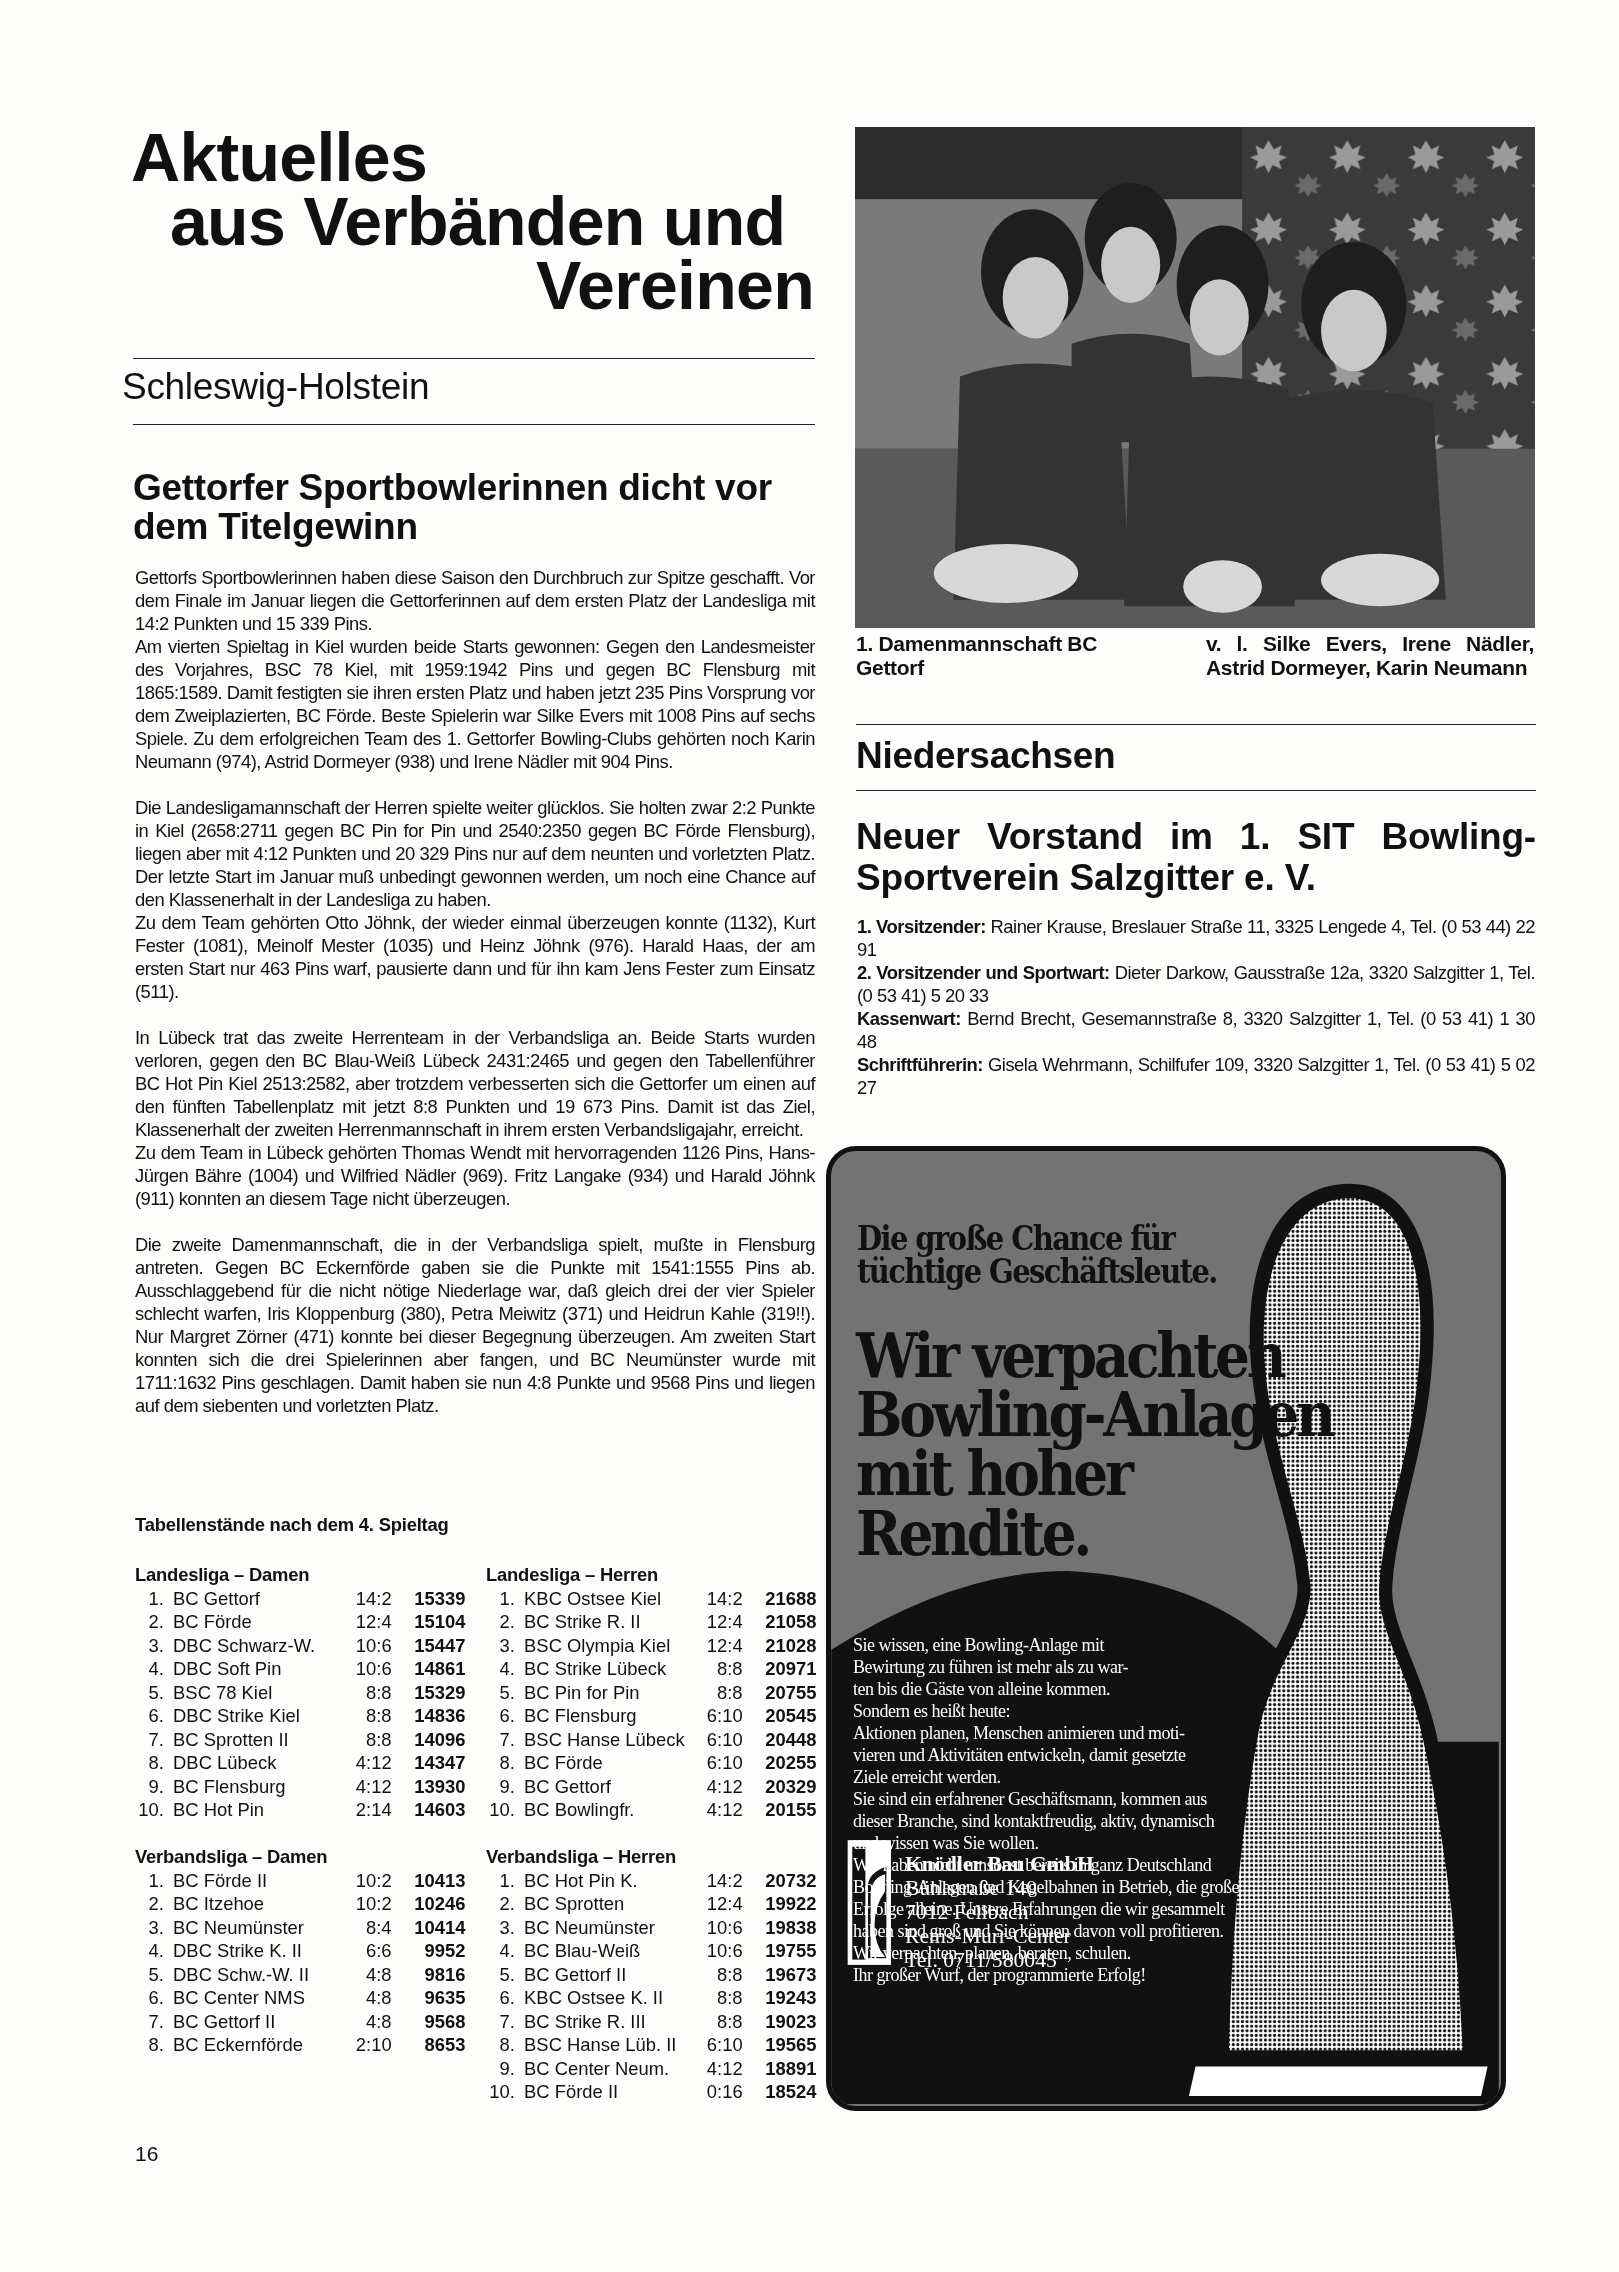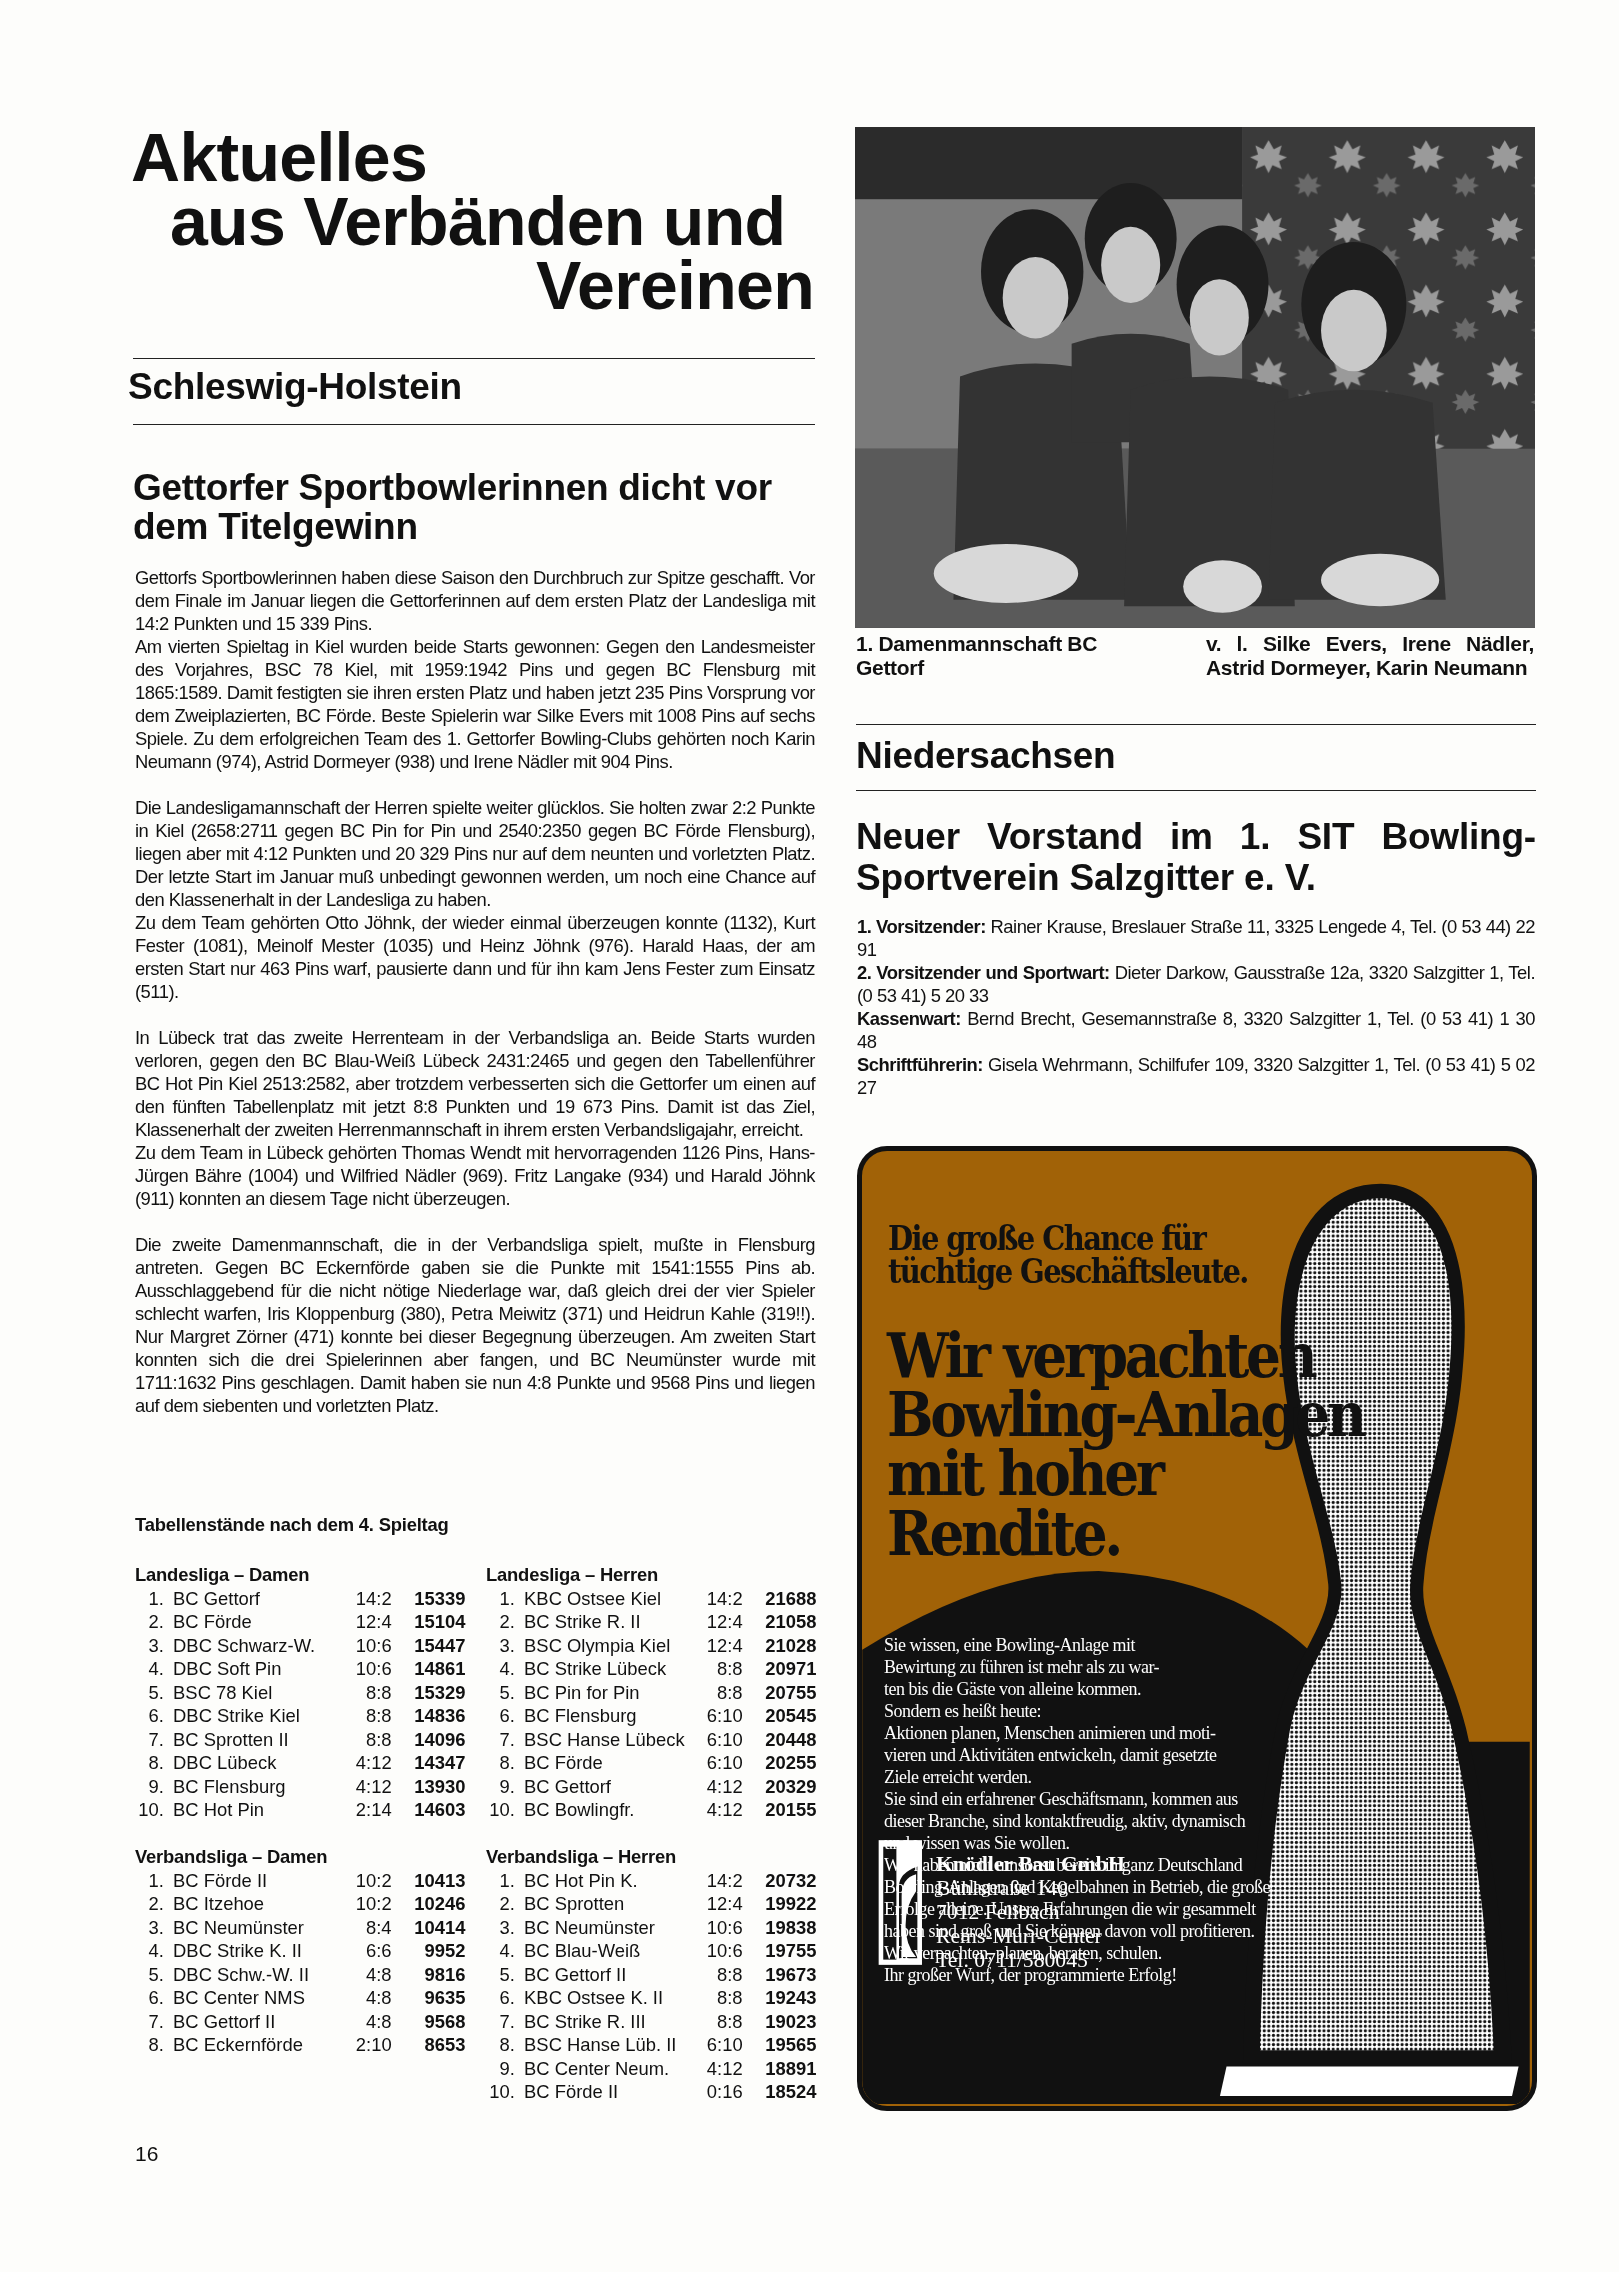--- a/index.html
+++ b/index.html
@@ -10,21 +10,21 @@
   .abs { position: absolute; }
 
   
   #main-title { left: 131px; top: 125px; width: 683px; font-weight: bold; font-size: 68px; line-height: 64px; letter-spacing: -0.7px; }
   #main-title .l1 { display:block; }
   #main-title .l2 { display:block; padding-left: 39px; }
   #main-title .l3 { display:block; text-align: right; padding-right: 0; }
 
   .rule { position:absolute; height: 1.3px; background: #222; }
 
-  #region-sh { left: 128px; top: 366px; font-size: 37px; font-weight: bold; letter-spacing: -0.3px; }
+  #region-sh { left: 122px; top: 366px; font-size: 37px; font-weight: normal; letter-spacing: -0.3px; }
   #article1-headline { left: 133px; top: 468px; width: 683px; font-size: 37px; line-height: 39px; font-weight: bold; letter-spacing: -0.3px; }
 
   .body-text { font-family: "Liberation Sans Narrow", "Liberation Sans", sans-serif; font-size: 18.4px; line-height: 23px; text-align: justify; letter-spacing: -0.5px; }
   .body-text p { margin: 0; }
   .body-text p + p.gap { margin-top: 23px; }
   #article1-body { left: 135px; top: 566px; width: 680px; }
 
   
   #standings-title { left: 135px; top: 1514px; font-size: 18.4px; font-weight: bold; letter-spacing: -0.2px; }
   .league { position:absolute; width: 341px; font-size: 18.4px; line-height: 23.5px; }
@@ -48,21 +48,21 @@
   .caption { font-family: "Liberation Sans Narrow", "Liberation Sans", sans-serif; font-weight: bold; font-size: 21px; line-height: 24px; letter-spacing: -0.3px; }
   #caption-left { left: 856px; top: 632px; width: 302px; }
   #caption-right { left: 1206px; top: 632px; width: 328px; text-align: justify; }
 
   #region-ns { left: 856px; top: 735px; font-size: 37px; font-weight: bold; letter-spacing: -0.3px; }
   #article2-headline { left: 856px; top: 816px; width: 680px; font-size: 37px; line-height: 41px; font-weight: bold; text-align: justify; text-align-last: left; letter-spacing: -0.2px; }
   #article2-body { left: 857px; top: 915px; width: 678px; }
   #article2-body b { font-weight: bold; }
 
   
-  #ad { left: 857px; top: 1146px; width: 680px; height: 965px; border: 5.9px solid #111; border-radius: 30px; background: #a16207; overflow: hidden; box-sizing: border-box; }
+  #ad { left: 826px; top: 1146px; width: 680px; height: 965px; border: 5.9px solid #111; border-radius: 30px; background: #737373; overflow: hidden; box-sizing: border-box; }
   #ad svg.bg { position:absolute; left:0; top:0; }
   .ad-serif { font-family: "DejaVu Serif", "Liberation Serif", serif; }
   #ad-kicker { position:absolute; left: 26px; top: 71px; font-weight: bold; font-size: 29px; line-height: 29px; letter-spacing: -1.6px; transform: scaleY(1.15); transform-origin: top left; }
   #ad-headline { position:absolute; left: 25px; top: 174px; font-weight: bold; font-size: 55px; line-height: 53px; letter-spacing: -3.3px; transform: scaleY(1.12); transform-origin: top left; }
   #ad-copy { position:absolute; left: 22px; top: 483px; width: 394px; color: #fff; font-family: "Liberation Serif", serif; font-size: 18px; line-height: 22px; letter-spacing: -0.5px; }
   #ad-copy div { white-space: nowrap; }
   #ad-company { position:absolute; left: 74px; top: 701px; color:#fff; font-family: "Liberation Serif", serif; font-size: 21.7px; line-height: 24px; }
   #ad-company .name { font-weight: bold; }
 </style>
 </head>

